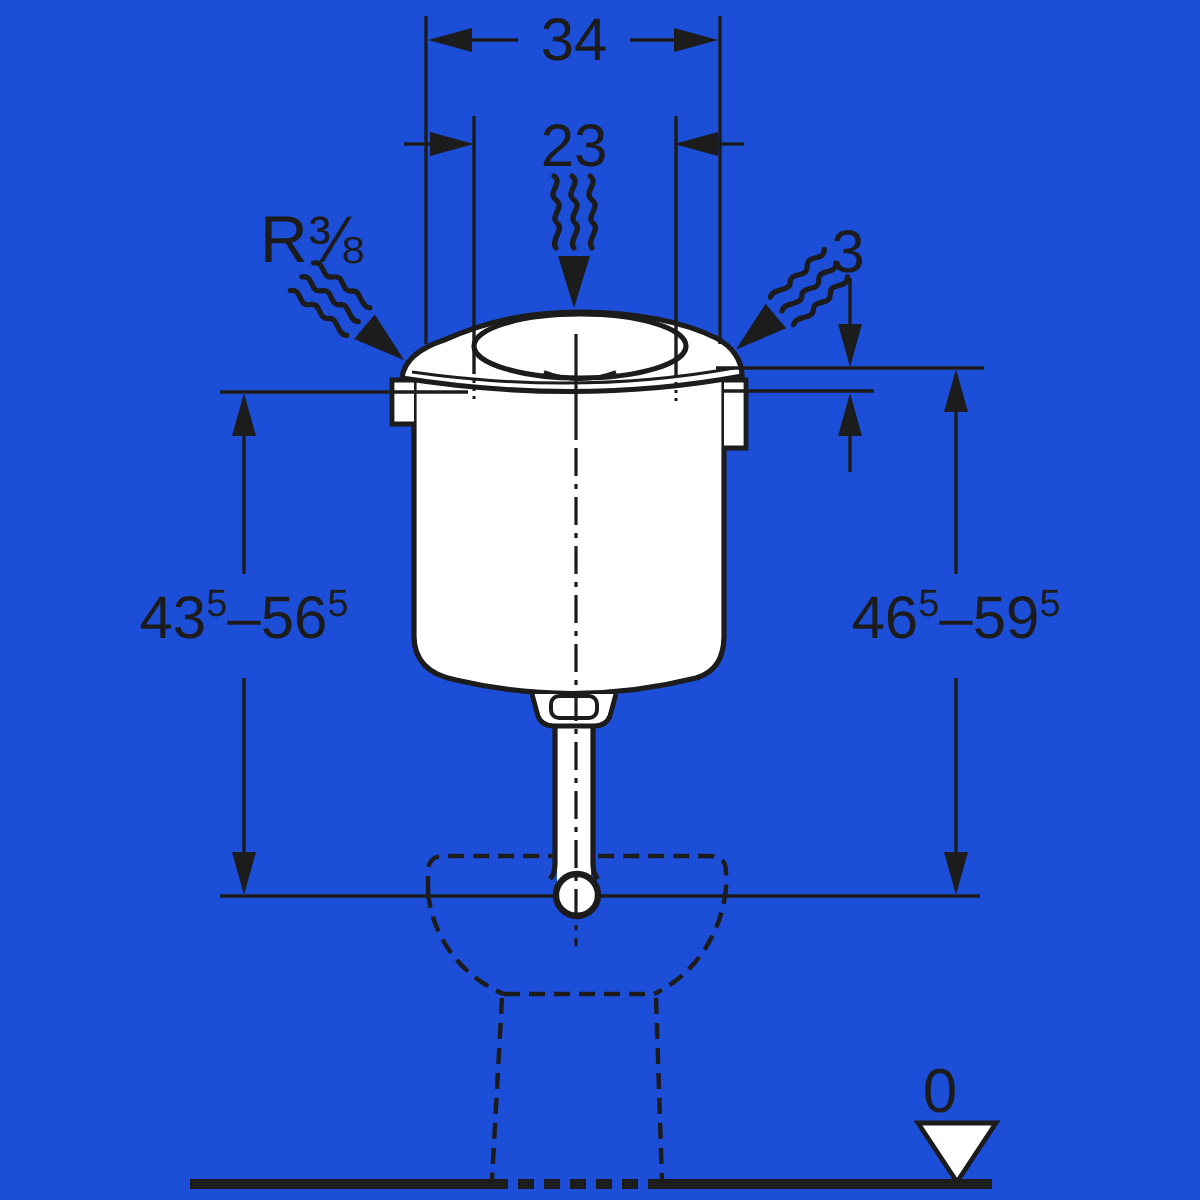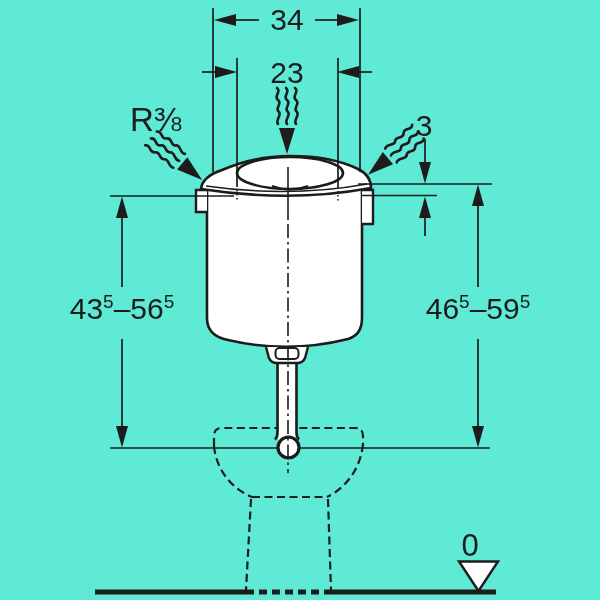--- a/index.html
+++ b/index.html
@@ -1,17 +1,17 @@
 <!DOCTYPE html>
 <html><head>
 <meta charset="utf-8">
 <style>
   html,body{margin:0;padding:0;background:#fff;}
   .stage{
-    width:600px;height:600px;position:relative;background:#5eead4;
+    width:600px;height:600px;position:relative;background:#1d4ed8;
     font-family:"Liberation Sans", sans-serif;
   }
   svg{display:block;}
   .ink-stroke{stroke:#1c1c1c;fill:none;}
   .ink-fill{fill:#1c1c1c;stroke:none;}
   .white-fill{fill:#ffffff;}
   text{fill:#1c1c1c;font-family:"Liberation Sans", sans-serif;}
   .dim-text{font-size:30px;}
   .dim-sup{font-size:19px;}
   .zero-text{font-size:31px;}

